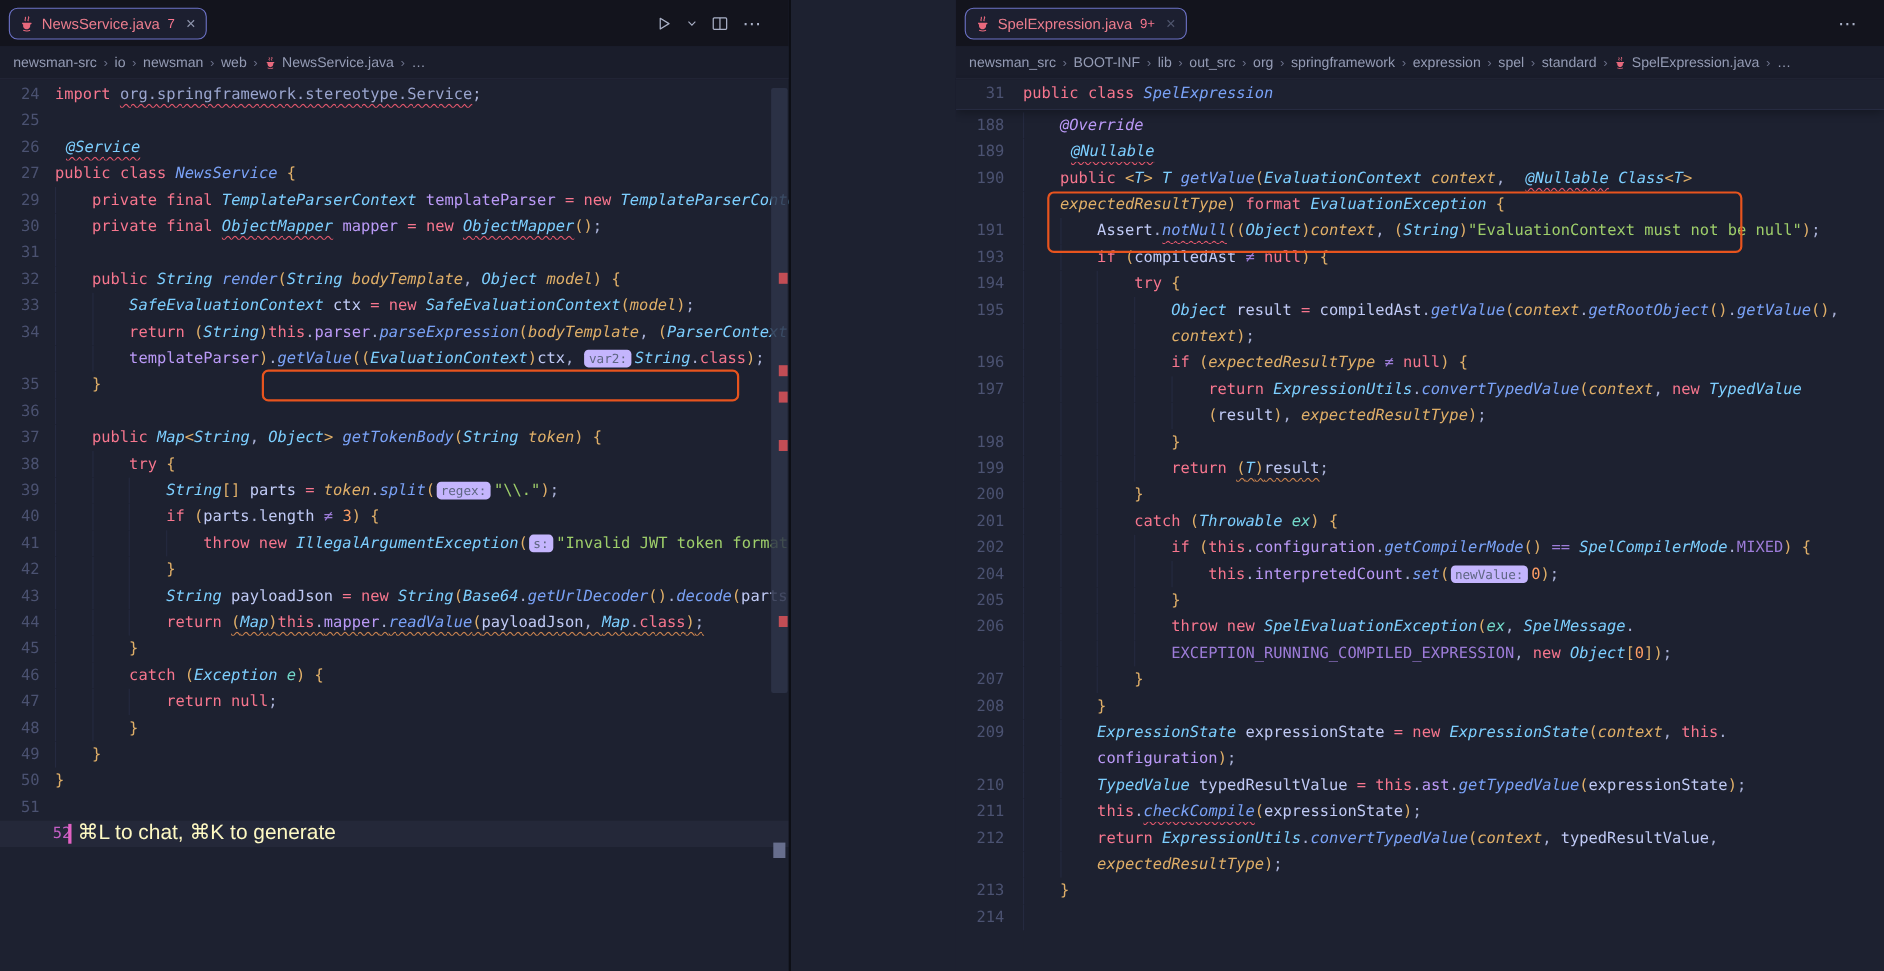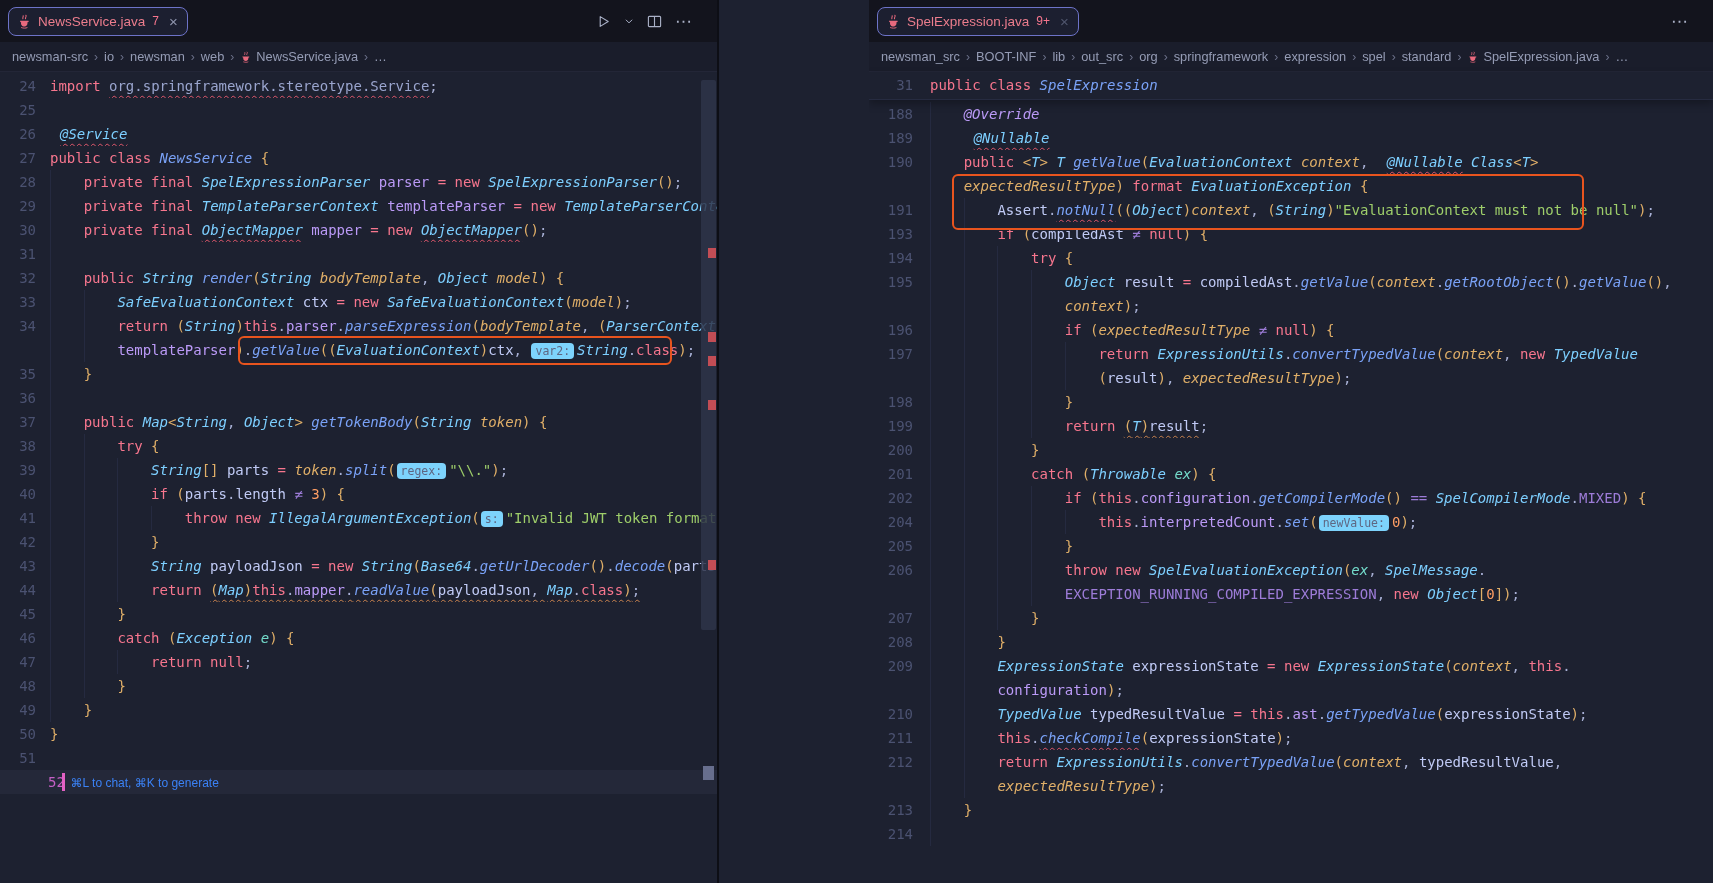--- a/index.html
+++ b/index.html
@@ -56,30 +56,30 @@
   .tk-f{color:#bb9af7;}
   .tk-c{color:#9d7cd8;}
   .tk-s{color:#9ece6a;}
   .tk-n{color:#ff9e64;}
   .tk-g{color:#a9b1d6;}
   .tk-pu{color:#e0af68;}
   .tk-te{color:#73daca;font-style:italic;}
   .tk-a{color:#7dcfff;font-style:italic;margin-left:10px;}
   .tk-ao{color:#bb9af7;font-style:italic;}
   .tk-im{color:#9aa5ce;}
-  .tk-i{background:#7dd3fc;color:#5e6682;border-radius:4px;padding:1px 4px;margin:0 3px 0 1px;
+  .tk-i{background:#c4b5fd;color:#5e6682;border-radius:4px;padding:1px 4px;margin:0 3px 0 1px;
         font-size:11.5px;font-style:normal;}
   .u-r{text-decoration-line:underline;text-decoration-style:wavy;text-decoration-color:#e0566b;
        text-decoration-thickness:1px;text-underline-offset:4px;}
   .u-o{text-decoration-line:underline;text-decoration-style:wavy;text-decoration-color:#c9824e;
        text-decoration-thickness:1px;text-underline-offset:4px;}
 
   .cursor{display:inline-block;width:2.5px;height:18px;background:#e261c3;vertical-align:middle;
           margin:-3px 6px 0 0;}
-  .ph{color:#3b82f6;font-size:12px;font-family:"Liberation Sans",sans-serif;}
+  .ph{color:#fef9c3;font-size:19px;font-family:"Liberation Sans",sans-serif;}
 
   
   .sticky{position:absolute;top:72px;left:0;right:0;height:28px;background:#1d2130;
           border-bottom:1px solid #262b40;box-shadow:0 4px 8px rgba(0,0,0,.28);z-index:5;
           font-family:"DejaVu Sans Mono",monospace;font-size:14px;line-height:26px;}
   #pane-right .editor.with-sticky{top:100px;}
 
   
   .annbox{position:absolute;border:2px solid #e8541e;border-radius:6px;pointer-events:none;z-index:6;}
 
@@ -148,21 +148,20 @@
           </span>NewsService.java</span>
         <span class="bc-sep">›</span>
         <span class="bc-seg">…</span>
       </div>
     <div class="editor" id="ed-left">
       <div id="lines-left">
           <div class="row"><span class="gut">24</span><span class="code"><span class="tk-k">import </span><span class="tk-im u-r">org.springframework.stereotype.Service</span><span class="tk-g">;</span></span></div>
           <div class="row"><span class="gut">25</span><span class="code"></span></div>
           <div class="row"><span class="gut">26</span><span class="code"><span class="tk-a u-r">@Service</span></span></div>
           <div class="row"><span class="gut">27</span><span class="code"><span class="tk-k">public class </span><span class="tk-td">NewsService </span><span class="tk-pu">{</span></span></div>
-          <div class="row"><span class="gut">28</span><span class="code"><span class="ig"></span><span class="tk-k">private final </span><span class="tk-t">SpelExpressionParser </span><span class="tk-f">parser</span><span class="tk-o"> = </span><span class="tk-k">new </span><span class="tk-t">SpelExpressionParser</span><span class="tk-pu">()</span><span class="tk-g">;</span></span></div>
           <div class="row"><span class="gut">29</span><span class="code"><span class="ig"></span><span class="tk-k">private final </span><span class="tk-t">TemplateParserContext </span><span class="tk-f">templateParser</span><span class="tk-o"> = </span><span class="tk-k">new </span><span class="tk-t">TemplateParserContext</span><span class="tk-pu">()</span><span class="tk-g">;</span></span></div>
           <div class="row"><span class="gut">30</span><span class="code"><span class="ig"></span><span class="tk-k">private final </span><span class="tk-t u-r">ObjectMapper</span><span class="tk-g"> </span><span class="tk-f">mapper</span><span class="tk-o"> = </span><span class="tk-k">new </span><span class="tk-t u-r">ObjectMapper</span><span class="tk-pu">()</span><span class="tk-g">;</span></span></div>
           <div class="row"><span class="gut">31</span><span class="code"><span class="ig"></span></span></div>
           <div class="row"><span class="gut">32</span><span class="code"><span class="ig"></span><span class="tk-k">public </span><span class="tk-t">String </span><span class="tk-m">render</span><span class="tk-pu">(</span><span class="tk-t">String </span><span class="tk-p">bodyTemplate</span><span class="tk-g">, </span><span class="tk-t">Object </span><span class="tk-p">model</span><span class="tk-pu">)</span><span class="tk-g"> </span><span class="tk-pu">{</span></span></div>
           <div class="row"><span class="gut">33</span><span class="code"><span class="ig"></span><span class="ig"></span><span class="tk-t">SafeEvaluationContext </span><span class="tk-w">ctx</span><span class="tk-o"> = </span><span class="tk-k">new </span><span class="tk-t">SafeEvaluationContext</span><span class="tk-pu">(</span><span class="tk-p">model</span><span class="tk-pu">)</span><span class="tk-g">;</span></span></div>
           <div class="row"><span class="gut">34</span><span class="code"><span class="ig"></span><span class="ig"></span><span class="tk-k">return </span><span class="tk-pu">(</span><span class="tk-t">String</span><span class="tk-pu">)</span><span class="tk-k">this</span><span class="tk-g">.</span><span class="tk-f">parser</span><span class="tk-g">.</span><span class="tk-m">parseExpression</span><span class="tk-pu">(</span><span class="tk-p">bodyTemplate</span><span class="tk-g">, </span><span class="tk-pu">(</span><span class="tk-t">ParserContext</span><span class="tk-pu">)</span><span class="tk-k">this</span><span class="tk-g">.</span></span></div>
           <div class="row"><span class="gut"></span><span class="code"><span class="ig"></span><span class="ig"></span><span class="tk-f">templateParser</span><span class="tk-pu">)</span><span class="tk-g">.</span><span class="tk-m">getValue</span><span class="tk-pu">((</span><span class="tk-t">EvaluationContext</span><span class="tk-pu">)</span><span class="tk-w">ctx</span><span class="tk-g">, </span><span class="tk-i">var2:</span><span class="tk-t">String</span><span class="tk-g">.</span><span class="tk-k">class</span><span class="tk-pu">)</span><span class="tk-g">;</span></span></div>
           <div class="row"><span class="gut">35</span><span class="code"><span class="ig"></span><span class="tk-pu">}</span></span></div>
           <div class="row"><span class="gut">36</span><span class="code"><span class="ig"></span></span></div>
           <div class="row"><span class="gut">37</span><span class="code"><span class="ig"></span><span class="tk-k">public </span><span class="tk-t">Map</span><span class="tk-pu">&lt;</span><span class="tk-t">String</span><span class="tk-g">, </span><span class="tk-t">Object</span><span class="tk-pu">&gt; </span><span class="tk-m">getTokenBody</span><span class="tk-pu">(</span><span class="tk-t">String </span><span class="tk-p">token</span><span class="tk-pu">)</span><span class="tk-g"> </span><span class="tk-pu">{</span></span></div>

